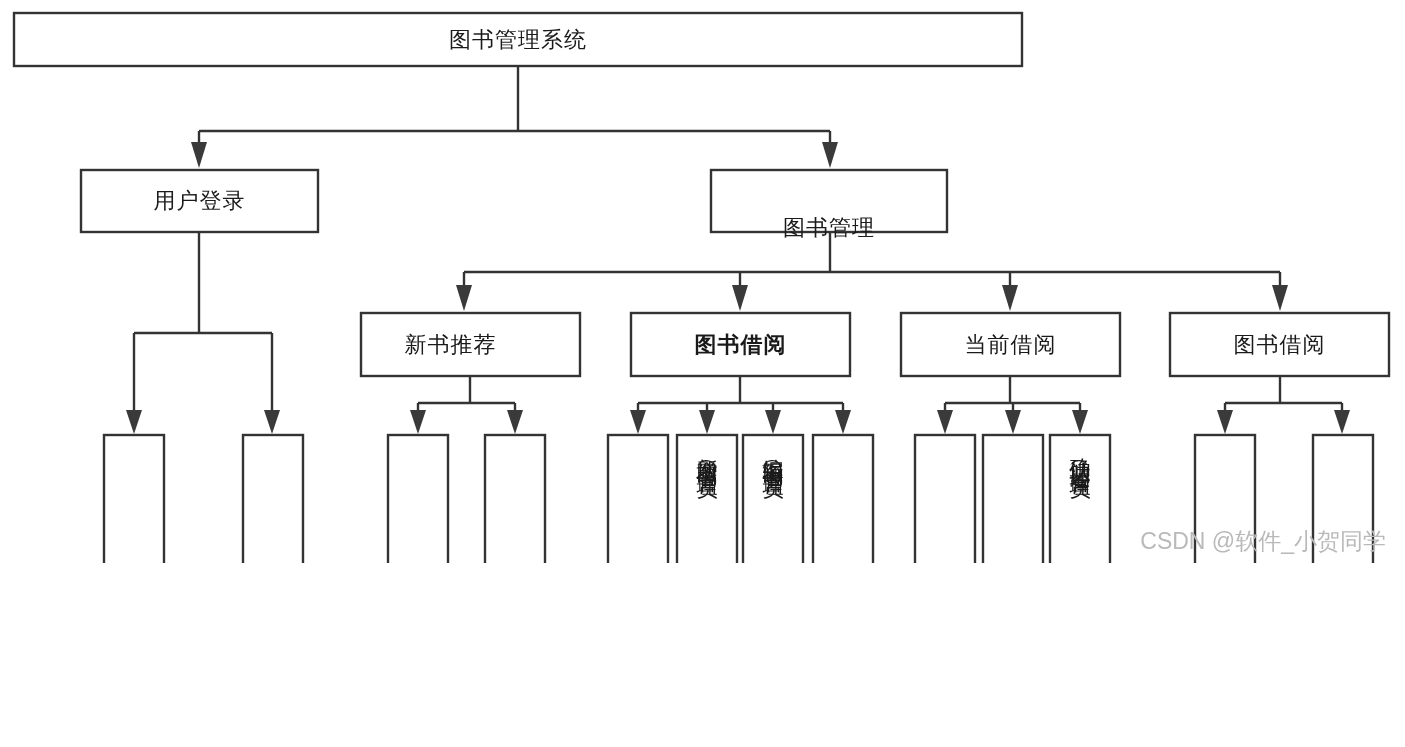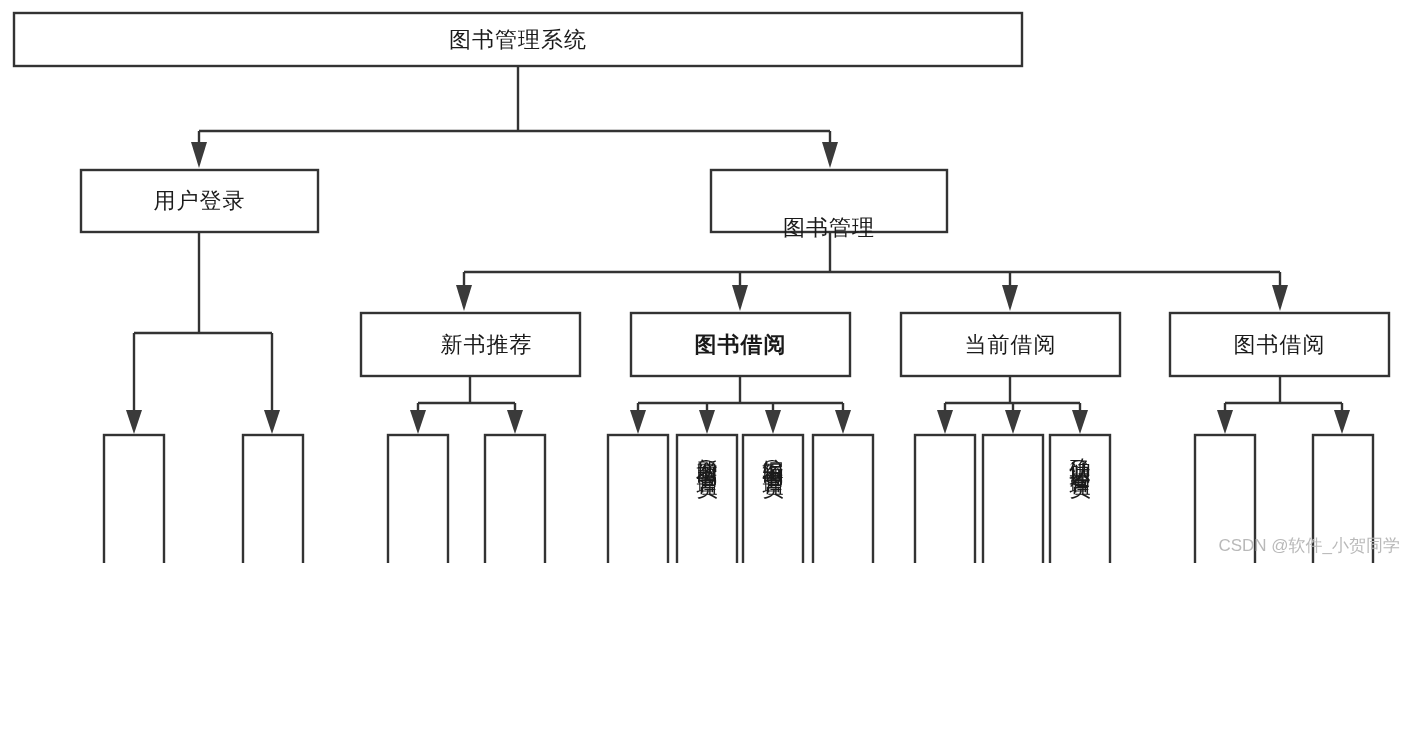--- a/index.html
+++ b/index.html
@@ -66,24 +66,24 @@
   }
   .h-label-wrap span {
     font-family: "Liberation Sans", "DejaVu Sans", sans-serif;
     font-size: 22px;
     color: #1a1a1a;
     white-space: nowrap;
     letter-spacing: 1px;
   }
   #watermark {
     position: absolute;
-    right: 5px;
+    right: 19px;
     bottom: 6px;
     font-family: "Liberation Sans", "DejaVu Sans", sans-serif;
-    font-size: 17px;
+    font-size: 23px;
     color: #b9b9b9;
     white-space: nowrap;
     pointer-events: none;
     margin-top: 32px;
   }
 </style>
 </head>
 <body>
 
 <div id="diagram-root">
@@ -196,21 +196,21 @@
     <span>图书管理系统</span>
   </div>
 
   <div class="h-label-wrap" style="left:81px; top:170px; width:237px; height:62px;">
     <span>用户登录</span>
   </div>
   <div class="h-label-wrap" style="left:711px; top:170px; width:236px; height:62px;margin-top:27px;">
     <span>图书管理</span>
   </div>
 
-  <div class="h-label-wrap" style="left:377px; top:313px; width:219px; height:63px;">
+  <div class="h-label-wrap" style="left:341px; top:313px; width:219px; height:63px;">
     <span>新书推荐</span>
   </div>
   <div class="h-label-wrap" style="left:631px; top:313px; width:219px; height:63px;font-weight:bold;">
     <span>图书借阅</span>
   </div>
   <div class="h-label-wrap" style="left:901px; top:313px; width:219px; height:63px;border-radius:29px;">
     <span>当前借阅</span>
   </div>
   <div class="h-label-wrap" style="left:1170px; top:313px; width:219px; height:63px;">
     <span>图书借阅</span>

